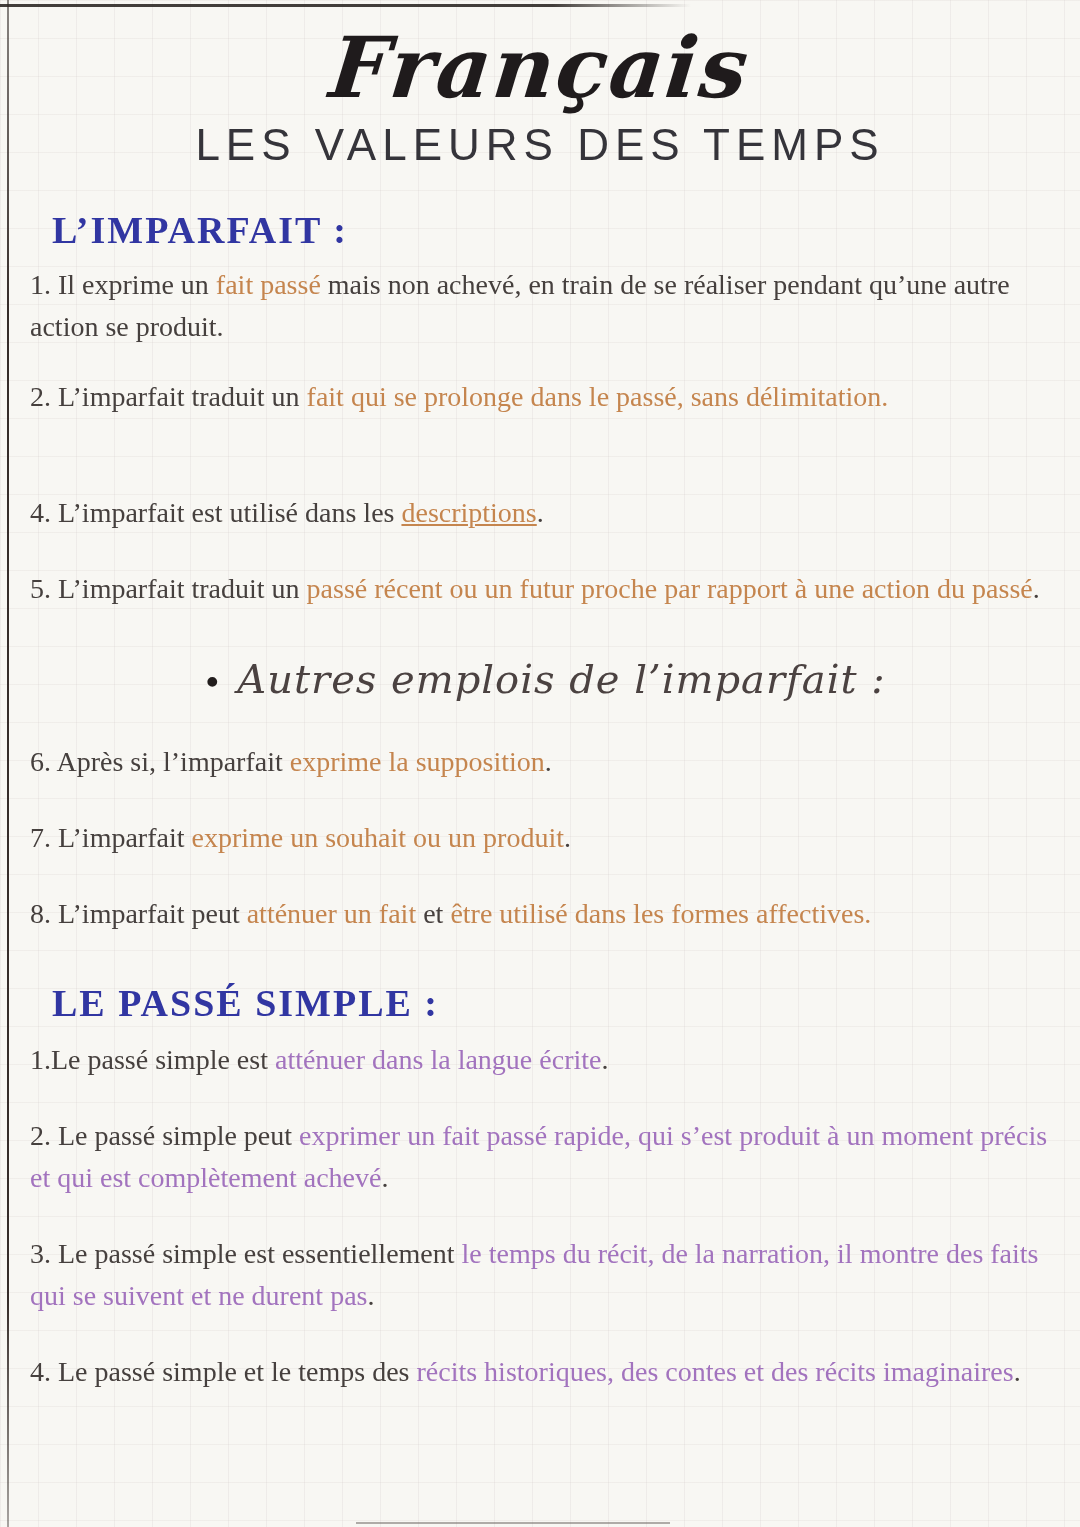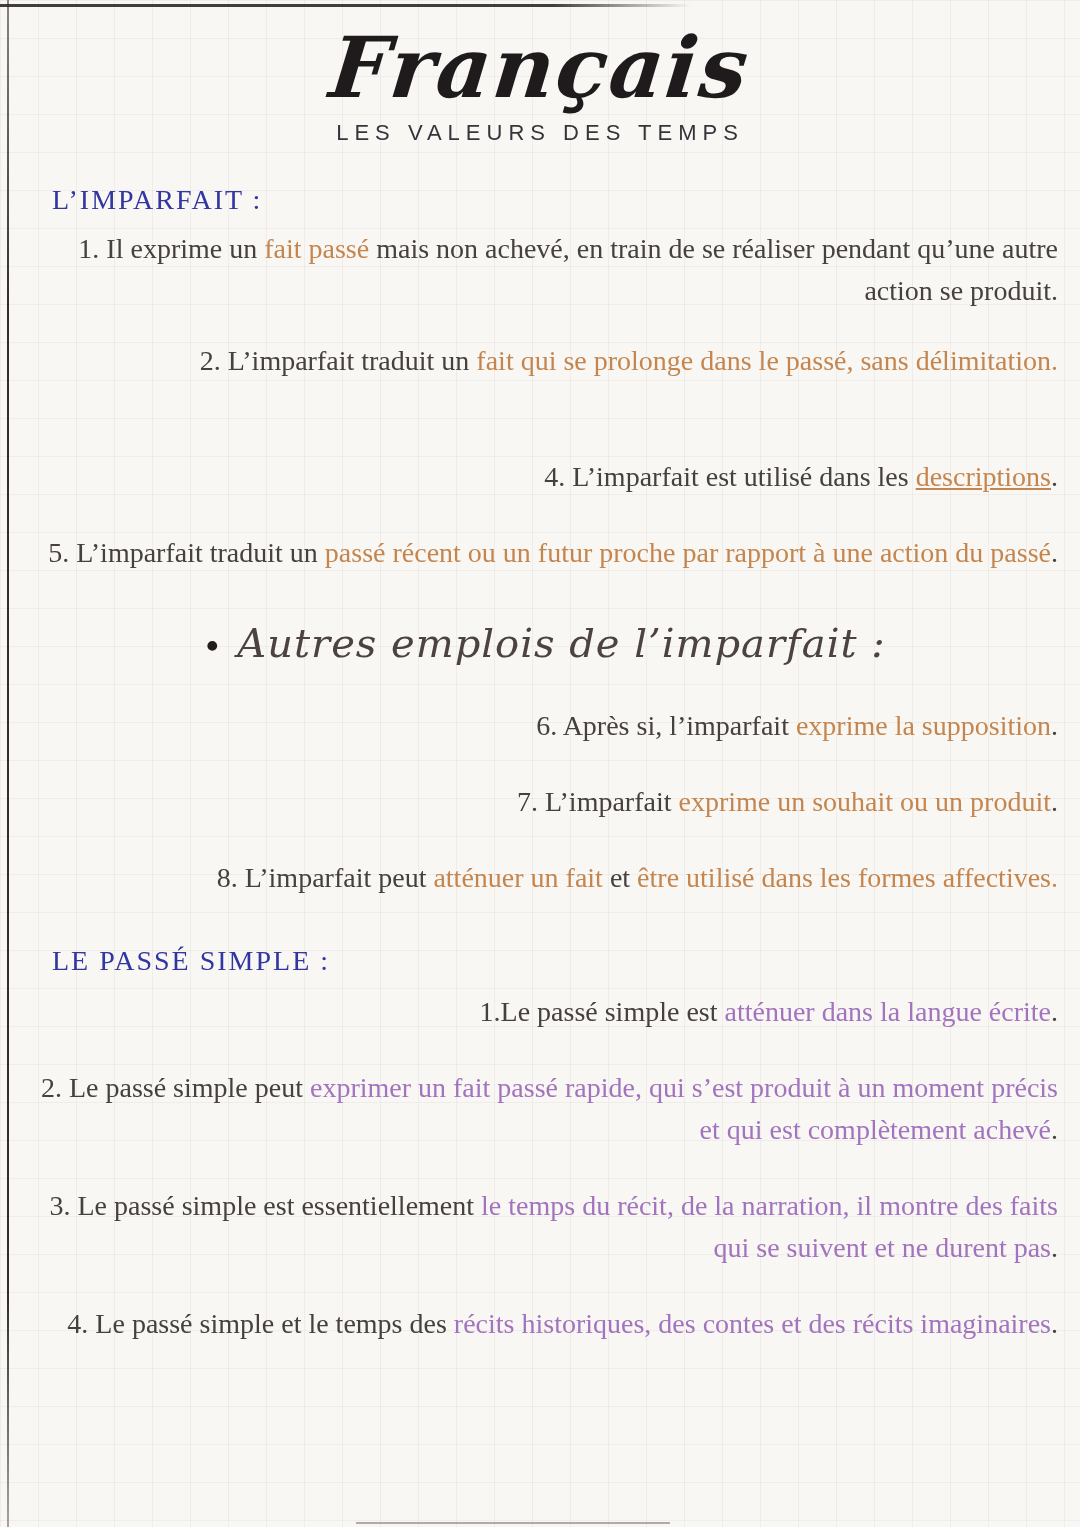--- a/index.html
+++ b/index.html
@@ -50,46 +50,46 @@
     font-size: 84px;
     line-height: 1;
     color: #1f1b1c;
     margin: 0;
     transform: skewX(-6deg);
     letter-spacing: 2px;
   }
   .subtitle {
     font-family: "Liberation Sans", sans-serif;
     font-weight: 500;
-    font-size: 22px;
+    font-size: 44px;
     letter-spacing: 6px;
     color: #35343a;
     margin: 10px 0 0 0;
   }
 
   main { padding: 0 22px 0 30px; }
 
   .section-heading {
     font-family: "Liberation Serif", serif;
-    font-weight: normal;
-    font-size: 28px;
+    font-weight: bold;
+    font-size: 38px;
     letter-spacing: 2px;
     color: #3136a2;
     text-align: left;
     margin: 0 0 0 22px;
   }
   section { margin-top: 40px; }
   #imparfait { margin-top: 38px; }
   #passe-simple { margin-top: 46px; }
 
   .item {
     font-size: 28px;
     line-height: 1.5;
     color: #46403e;
-    text-align: right;
+    text-align: left;
     margin: 34px 0 0 0;
   }
   .hl {  }
 
   #imparfait .item-1 { margin-top: 12px; }
   #imparfait .item-2 { margin-top: 28px; margin-bottom: 74px; }
   #imparfait .item-3 { margin-top: 0; }
   #passe-simple .item-1 { margin-top: 14px; }
 
   .script-line {

